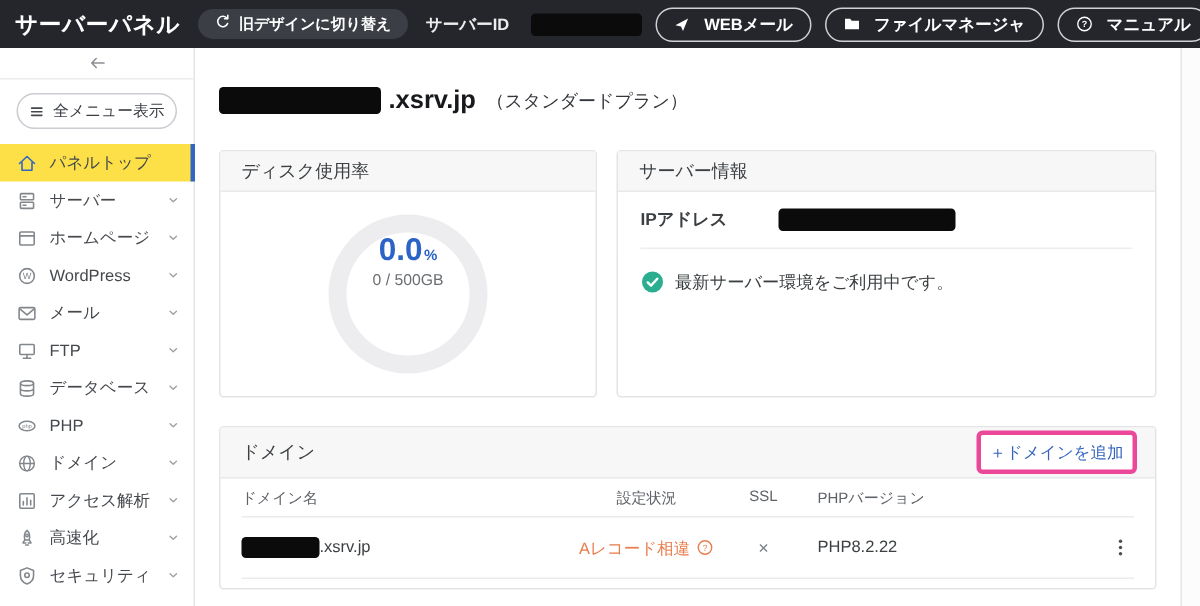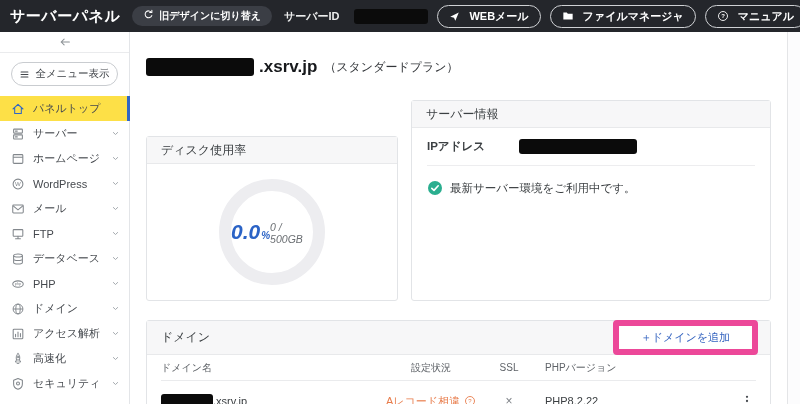--- a/index.html
+++ b/index.html
@@ -39,41 +39,41 @@
 
   .title-row { display:flex; align-items:center; gap:5px; }
   .r-title { width:108px; height:18px; }
   .title-domain { font-size:17px; font-weight:700; color:#17191c; }
   .title-plan { font-size:12px; color:#33363a; margin-left:2px; }
 
   .cards-row { display:flex; gap:13px; margin-top:23px; }
   .card { border:1px solid #e2e4e7; border-radius:3px; background:#fff; }
   .card-header { background:#f7f7f8; border-bottom:1px solid #e8e9eb; padding:0 14px; height:27px; display:flex; align-items:center; font-size:12px; color:#3c4043; }
 
-  .disk-card { width:252px; flex:0 0 252px;margin-top:36px; }
+  .disk-card { width:252px; flex:0 0 252px; }
   .disk-body { height:136px; display:flex; align-items:center; justify-content:center; }
-  .donut { width:106px; height:106px; border:12px solid #ededf0; border-radius:50%; display:flex; flex-direction:row; align-items:center; justify-content:flex-end;font-style:italic; }
+  .donut { width:106px; height:106px; border:12px solid #ededf0; border-radius:50%; display:flex; flex-direction:column; align-items:center; justify-content:flex-start; }
   .pct-row { display:flex; align-items:baseline; color:#2b63c6; }
   .pct-val { font-size:21px; font-weight:700; }
   .pct-unit { font-size:10px; font-weight:700; margin-left:1px; }
   .usage { font-size:10.5px; color:#6a6e72; margin-top:2px; }
 
   .server-card { flex:1; min-width:0; display:flex; flex-direction:column; }
   .server-body { padding:0 15px; flex:1; }
   .srv-row { display:flex; align-items:center; height:38px; border-bottom:1px solid #ededef; }
   .srv-label { width:92px; flex:0 0 92px; font-size:11.5px; font-weight:700; color:#3c4043; }
   .srv-val { display:flex; align-items:center; font-size:11.5px; color:#3c4043; }
   .r-host { width:72px; height:15px; }
   .r-ip { width:118px; height:15px; }
   .srv-status { display:flex; align-items:center; gap:7px; height:44px; font-size:11.5px; color:#3c4043; }
 
   .domain-card { margin-top:19px; }
   .domain-header { background:#f7f7f8; border-bottom:1px solid #e8e9eb; height:34px; display:flex; align-items:center; justify-content:space-between; padding:0 12px 0 14px; }
   .domain-title { font-size:12px; color:#3c4043; }
-  .add-domain-btn { background:#fff; color:#3564c0; border:6px solid #ec4899; border-radius:4px; padding:4px 22px; font-size:11px; cursor:pointer; white-space:nowrap; }
+  .add-domain-btn { background:#fff; color:#3564c0; border:3px solid #ec4899; border-radius:4px; padding:4px 6px; font-size:11px; cursor:pointer; white-space:nowrap; }
 
   .dtable { padding:0 14px 6px; }
   .trow { display:flex; align-items:center; border-bottom:1px solid #eaebed; }
   .thead { height:26px; font-size:10px; color:#5f6368; }
   .tdata { height:41px; font-size:11px; color:#3c4043; }
   .col-domain { flex:0 0 220px; display:flex; align-items:center; }
   .col-status { flex:0 0 100px; display:flex; align-items:center; justify-content:center; text-align:center; }
   .col-ssl { flex:0 0 56px; display:flex; align-items:center; justify-content:center; text-align:center; }
   .col-php { flex:1; padding-left:8px; display:flex; align-items:center; }
   .col-menu { flex:0 0 40px; display:flex; align-items:center; justify-content:flex-end; }

